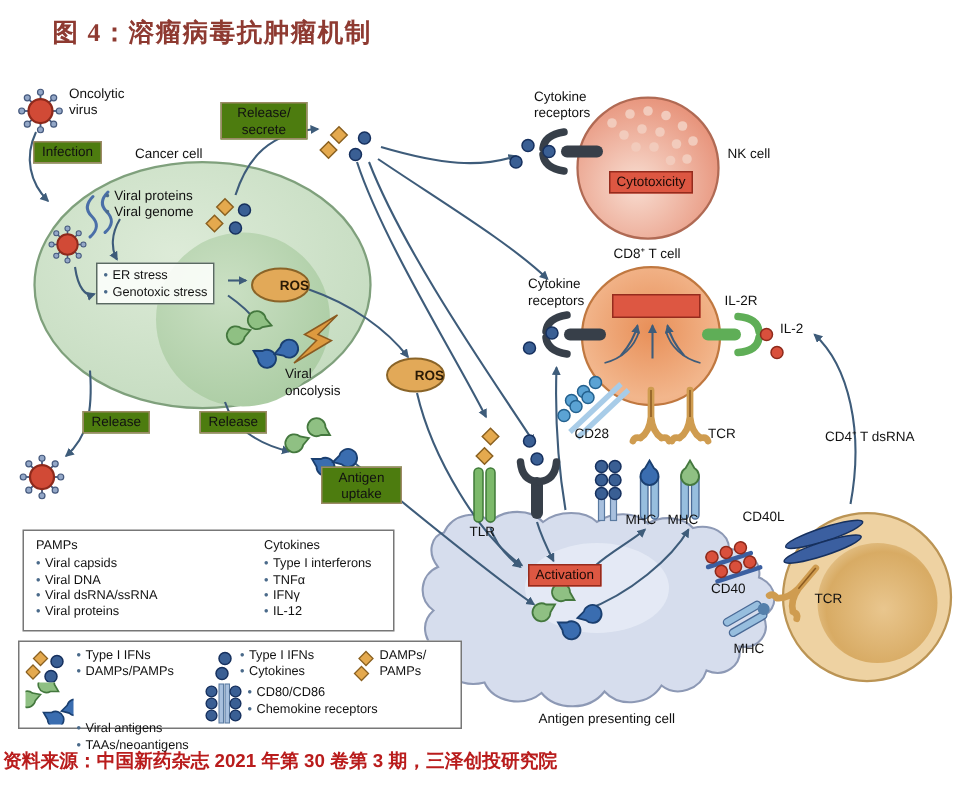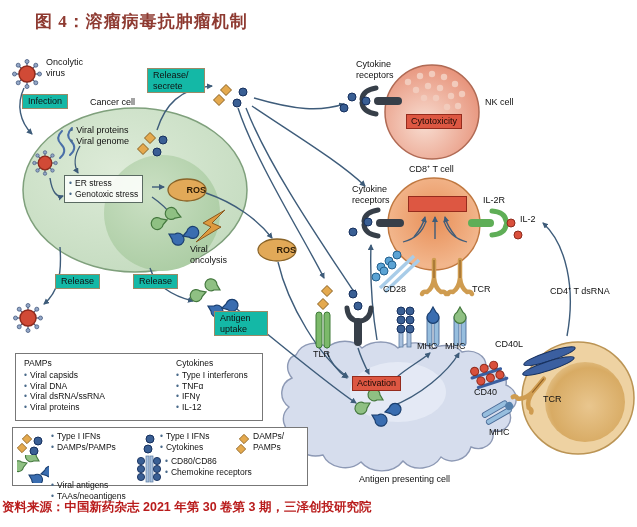--- a/index.html
+++ b/index.html
@@ -3,22 +3,22 @@
 <meta charset="utf-8">
 <style>
   html,body{margin:0;padding:0;background:#fff;}
   #page{position:relative;width:637px;height:519px;background:#fff;overflow:hidden;
         font-family:"Liberation Sans",sans-serif;}
   #fig-title{position:absolute;left:35px;top:10px;font-family:"Liberation Serif","DejaVu Serif",serif;
         font-size:17px;font-weight:bold;color:#8e3a31;letter-spacing:1px;}
   #source-line{position:absolute;left:2px;top:499px;font-size:12.5px;font-weight:bold;color:#b91c1c;}
   svg{position:absolute;left:0;top:0;}
   .lbl{position:absolute;font-size:9px;line-height:10.5px;color:#111;z-index:3;}
-  .box-tan{position:absolute;background:#14b8a6;border:1px solid #9c8a66;padding:1px 5px;
-        font-size:9px;line-height:10.5px;color:#111;z-index:3;}
+  .box-tan{position:absolute;background:#4d7c0f;border:1px solid #9c8a66;padding:1px 5px;
+        font-size:9px;line-height:10.5px;color:#111;z-index:3;text-align:center;}
   .box-red{position:absolute;background:#dd5742;border:1px solid #952b1d;padding:1px 4px;
         font-size:9px;line-height:11px;color:#1a0a06;z-index:3;text-align:right;}
   .box-white{position:absolute;background:rgba(252,254,251,.9);border:1px solid #5a6a62;
         padding:2px 4px;font-size:8.5px;line-height:11px;color:#111;z-index:3;}
   .blt::before{content:"•";color:#4a6a8a;margin-right:3px;}
   .panel{position:absolute;border:1px solid #777;background:#fff;z-index:4;}
   .panel .col{position:absolute;font-size:8.5px;line-height:10.8px;color:#111;}
   .panel .ttl{margin-bottom:1px;}
   .leg-txt{position:absolute;font-size:8.5px;line-height:10.5px;color:#111;}
   .leg-ic{position:absolute;}

